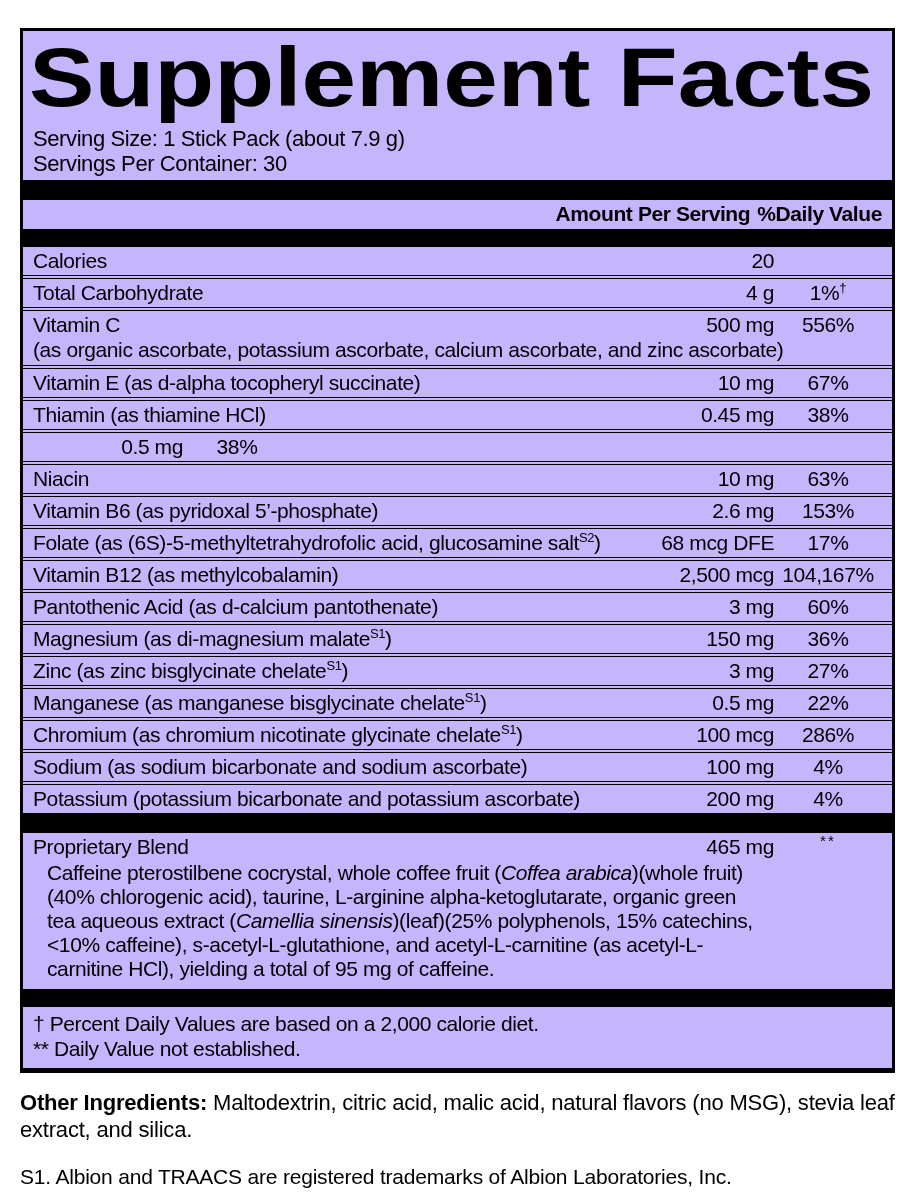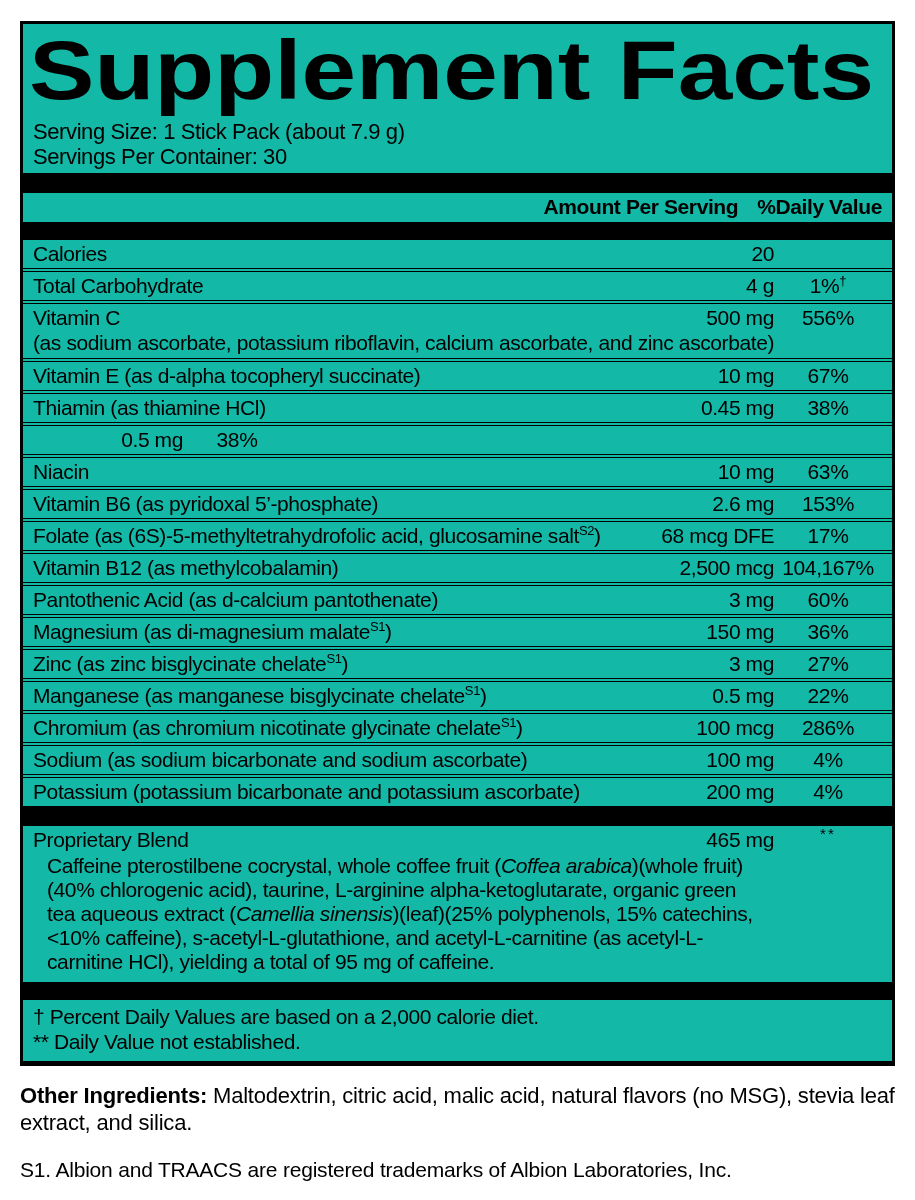--- a/index.html
+++ b/index.html
@@ -9,37 +9,38 @@
     color: #000000;
     font-family: "Liberation Sans", sans-serif;
     overflow: hidden;
   }
   .page { padding: 21px 20px 0 20px; }
 
   
   .panel {
     border: 3px solid #000;
     border-bottom-width: 5px;
-    background: #14b8a6;
+    background: #c4b5fd;
+    margin-top: 7px;
   }
   .title-svg { display: block; margin: 3px 6px 0 6px; overflow: visible; }
   .title-text { font-family: "Liberation Sans", sans-serif; font-weight: bold; }
 
   .serving-info {
     padding: 0 10px 4px 10px;
     font-size: 22px;
     line-height: 25px;
     letter-spacing: -0.4px;
   }
   .bar { background: #000; height: 20px; }
   .bar.thin { height: 18px; }
 
   .col-header {
     display: flex; justify-content: flex-end; align-items: baseline;
-    gap: 19px;
+    gap: 7px;
     font-weight: bold; font-size: 21px;
     letter-spacing: -0.4px;
     padding: 2px 10px 3px 10px;
   }
 
   .row { border-top: 4px double #000; padding: 0 10px; }
   .row.no-border { border-top: none; }
   .row-line {
     display: flex; align-items: flex-start;
     min-height: 28px; line-height: 28px;
@@ -109,21 +110,21 @@
             <span class="row-amount">4 g</span>
             <span class="row-dv">1%<sup>†</sup></span>
           </div>
         </div>
         <div class="row">
           <div class="row-line">
             <span class="row-name">Vitamin C</span>
             <span class="row-amount">500 mg</span>
             <span class="row-dv">556%</span>
           </div>
-          <div class="row-name2">(as sodium ascorbate, potassium riboflavin, calcium ascorbate, and zinc ascorbate)</div>
+          <div class="row-name2">(as organic ascorbate, potassium ascorbate, calcium ascorbate, and zinc ascorbate)</div>
         </div>
         <div class="row">
           <div class="row-line">
             <span class="row-name">Vitamin E (as d-alpha tocopheryl succinate)</span>
             <span class="row-amount">10 mg</span>
             <span class="row-dv">67%</span>
           </div>
         </div>
         <div class="row">
           <div class="row-line">

